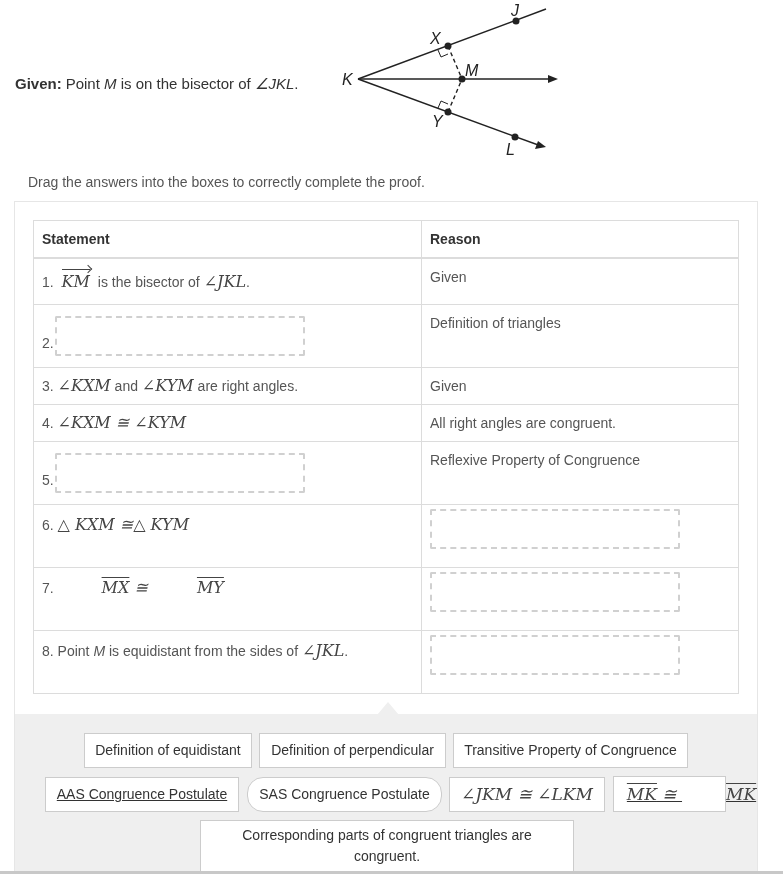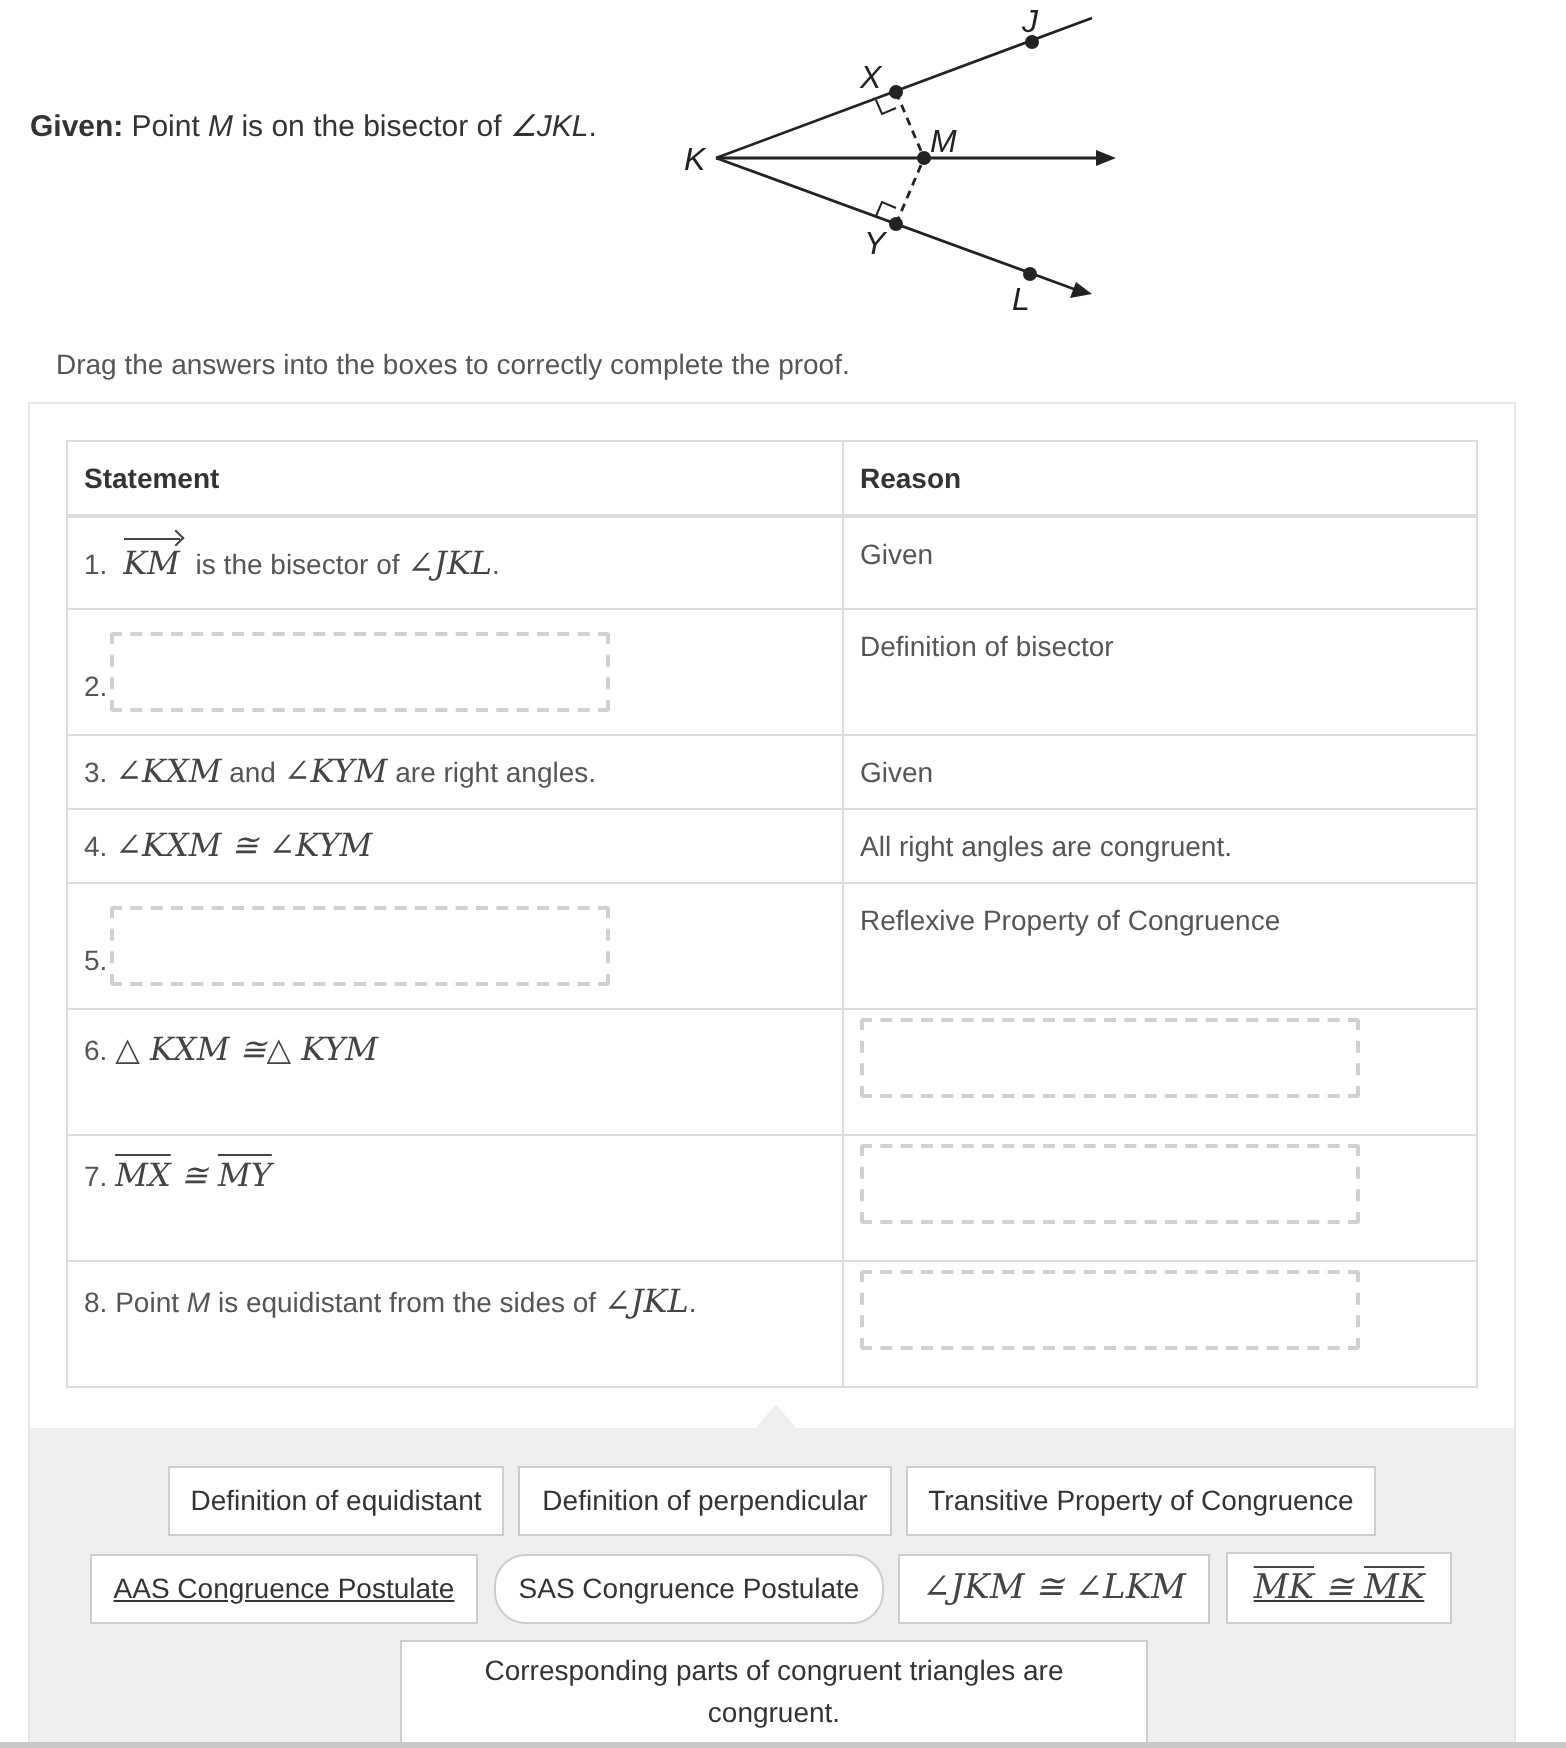--- a/index.html
+++ b/index.html
@@ -1,33 +1,33 @@
 <!DOCTYPE html>
 <html><head>
 <meta charset="utf-8">
 <style>
   html, body { margin: 0; padding: 0; background: #ffffff; }
   body { width: 783px; height: 874px; position: relative; overflow: hidden;
          font-family: "Liberation Sans", sans-serif; color: #333; }
   .given-block { position: absolute; left: 15px; top: 53px; width: 330px; font-size: 15px; line-height: 21px; color: #333; }
-  .given-line { margin-bottom: 8px; }
+  .given-line { margin-bottom: 8px; margin-top: 20px; }
   .prove-line { display: flex; }
   .lbl { font-weight: bold; margin-right: 4px; white-space: nowrap; }
   .it { font-style: italic; }
   .diagram { position: absolute; left: 336px; top: 0; width: 230px; height: 160px; }
   .instructions { position: absolute; left: 15px; top: 174px; font-size: 14px; color: #555; margin-left: 13px; }
   .panel { position: absolute; left: 14px; top: 201px; width: 742px; height: 680px; border: 1px solid #e6e6e6; background: #fff; }
   table.proof { position: absolute; left: 18px; top: 18px; width: 706px; border-collapse: collapse; font-size: 14px; color: #555; border-radius: 10px; }
   table.proof td, table.proof th { border: 1px solid #dcdcdc; vertical-align: top; text-align: left; padding: 0 8px; }
   table.proof th { height: 36px; vertical-align: middle; font-weight: bold; color: #333; font-size: 14px; border-bottom: 2px solid #dcdcdc; }
   table.proof th.c1, table.proof td.c1 { width: 371px; }
   .num { color: #555; }
   .cell-text { display: block; padding-top: 10px; }
   .mathbig { font-family: "DejaVu Serif", "Liberation Serif", serif; font-style: italic; font-size: 16px; color: #444; }
-  .ol { text-decoration: overline; }
+  .ol { text-decoration: overline; margin-left: 44px; }
   .arrowover { position: relative; display: inline-block; }
   .arrowover::before { content: ""; position: absolute; left: 0; right: 0; top: -3px; border-top: 1px solid #444; }
   .arrowover::after { content: ""; position: absolute; right: -1px; top: -6px; width: 5px; height: 5px; border-right: 1px solid #444; border-top: 1px solid #444; transform: rotate(45deg); }
   .dropbox { border: 2px dashed #d0d0d0; border-radius: 2px; width: 250px; height: 40px; box-sizing: border-box; display: inline-block; }
   .drop-stmt { display: flex; align-items: center; height: 62px; }
   .drop-reason { padding-top: 4px; height: 62px; box-sizing: border-box; }
   .tray { position: absolute; left: 0; top: 512px; width: 742px; height: 170px; background: #efefef; }
   .tray-notch { position: absolute; left: 362px; top: 500px; width: 0; height: 0; border-left: 11px solid transparent; border-right: 11px solid transparent; border-bottom: 13px solid #efefef; }
   .chip { position: absolute; background: #fff; border: 1px solid #cccccc; font-size: 14px; color: #333; display: flex; align-items: center; justify-content: center; text-align: center; box-sizing: border-box; cursor: pointer; line-height: 21px; }
   .bottom-bar { position: absolute; left: 0; top: 871px; width: 783px; height: 3px; background: #c8c8c8; }
@@ -93,21 +93,21 @@
       </tr>
 
       <tr style="height:63px">
         <td class="c1">
           <div class="drop-stmt">
             <span class="num" style="align-self:flex-end;margin-bottom:16px">2.</span>
             <span class="dropbox" style="margin-left:1px"></span>
           </div>
         </td>
         <td>
-            <span class="cell-text">Definition of bisector</span>
+            <span class="cell-text">Definition of triangles</span>
           </td>
       </tr>
 
       <tr style="height:37px">
         <td class="c1" style="vertical-align:middle">
           <span class="num">3.</span>
           <span class="mathbig">∠KXM</span><span> and </span><span class="mathbig">∠KYM</span><span> are right angles.</span>
         </td>
         <td style="vertical-align:middle"><span>Given</span></td>
       </tr>

